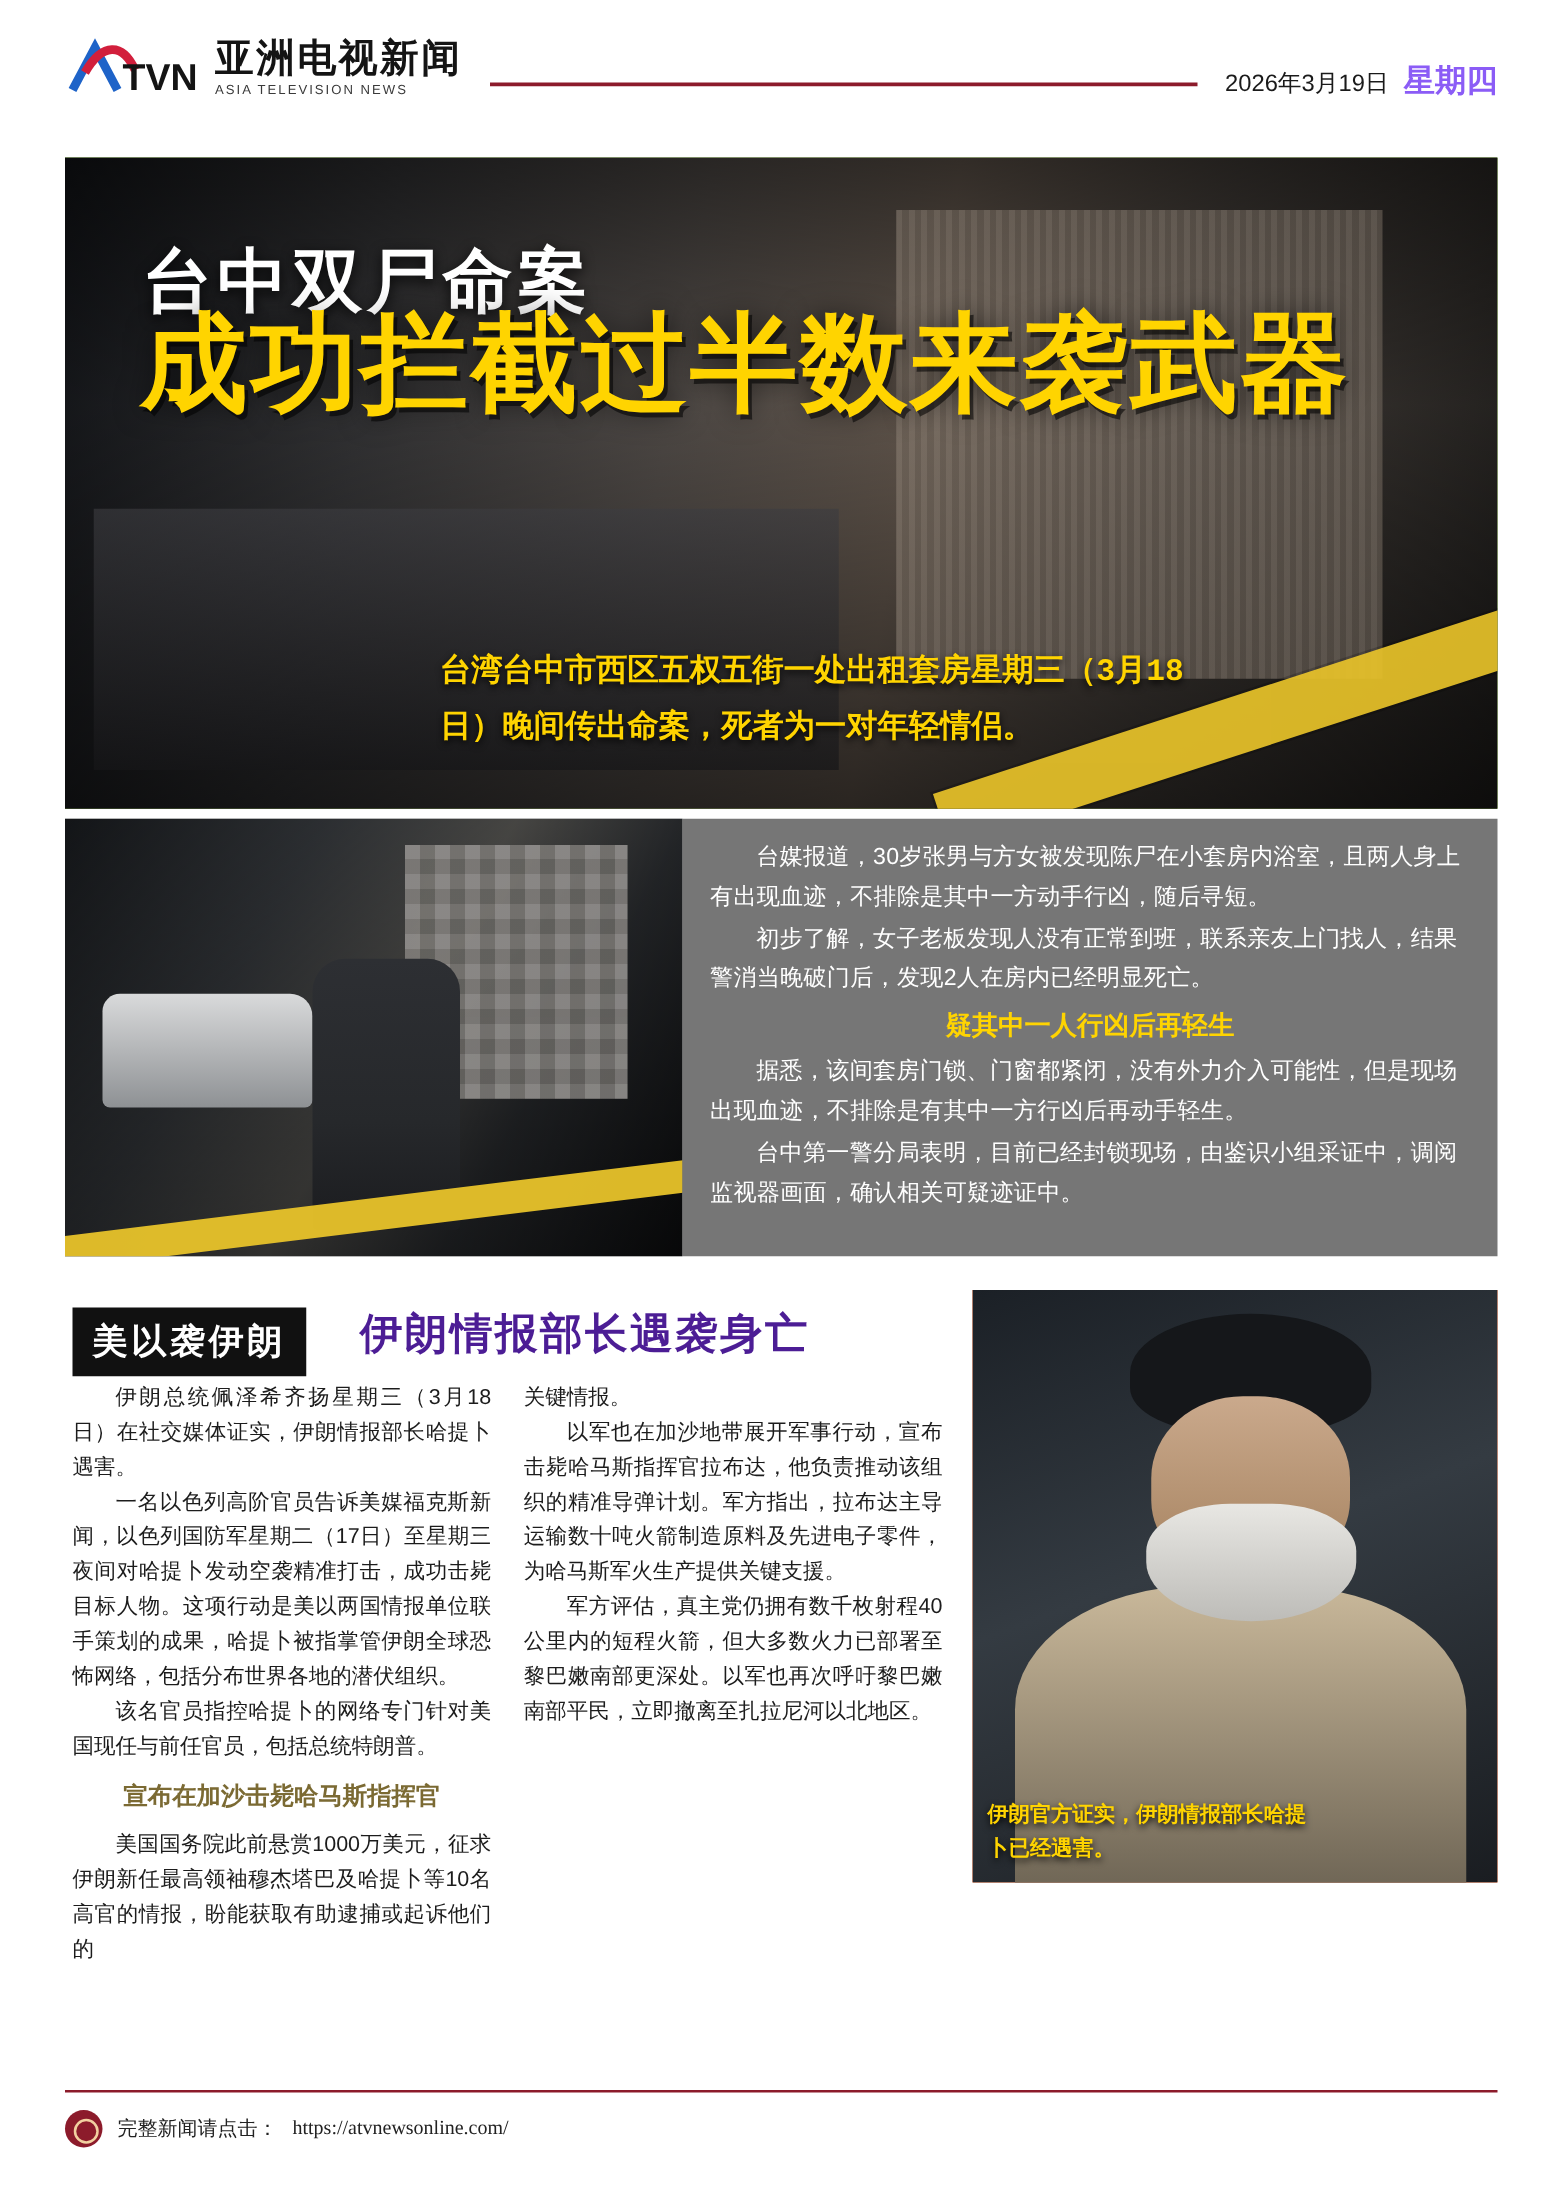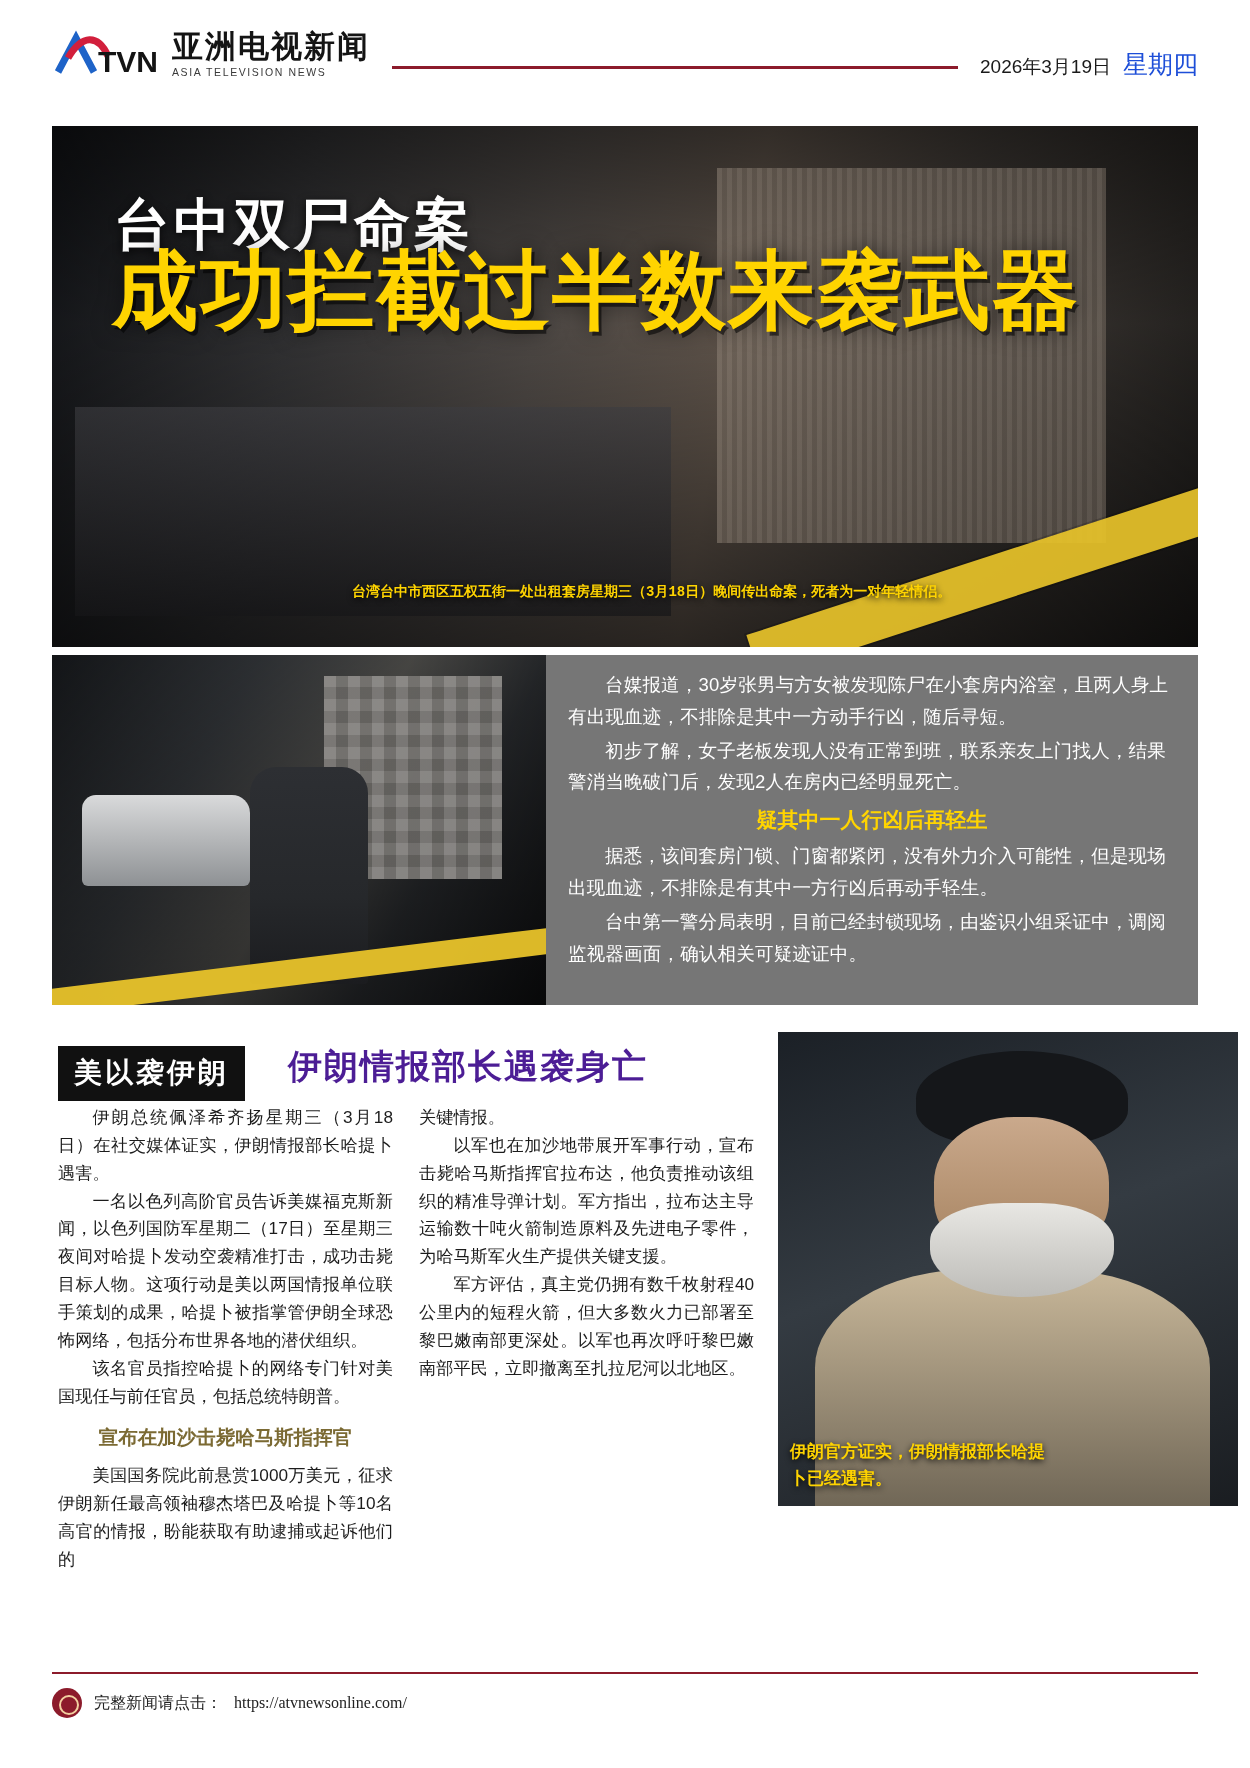--- a/index.html
+++ b/index.html
@@ -47,21 +47,21 @@
     margin: 0 22px;
     margin-top: 26px;
   }
   .date-wrap {
     display: flex;
     align-items: baseline;
     gap: 12px;
     margin-top: 20px;
   }
   .date-main { font-size: 19px; color: #1a1a1a; }
-  .date-day { font-size: 25px; font-weight: normal; color: #1d4ed8; text-align: center; }
+  .date-day { font-size: 25px; font-weight: bold; color: #8b5cf6; text-align: center; }
 
   
   .hero {
     position: absolute;
     left: 52px; top: 126px;
     width: 1146px; height: 521px;
     overflow: hidden;
     background: #4d7c0f;
     font-family: Liberation Mono, monospace;
   }
@@ -114,21 +114,21 @@
     color: #ffd400;
     letter-spacing: 2px;
     line-height: 1;
     text-shadow: 3px 4px 0 rgba(0,0,0,.55), 0 0 22px rgba(0,0,0,.6);
   }
   .hero-caption {
     position: absolute;
     left: 300px; bottom: 42px;
     width: 620px;
     color: #ffd400;
-    font-size: 14px;
+    font-size: 25px;
     font-weight: bold;
     line-height: 1.8;
     text-shadow: 0 2px 6px rgba(0,0,0,.9);
   }
 
   
   .sub-photo {
     position: absolute;
     left: 52px; top: 655px;
     width: 494px; height: 350px;
@@ -230,21 +230,21 @@
     font-weight: bold;
     font-size: 19.5px;
     text-indent: 0;
     text-align: center;
     margin: 12px 0 8px 0;
   }
 
   .portrait {
     position: absolute;
     left: 778px; top: 1032px;
-    width: 460px; height: 474px;
+    width: 420px; height: 474px;
     overflow: hidden;
     background: #c2410c;
   }
   .portrait .pbg {
     position: absolute; inset: 0;
     background: linear-gradient(160deg,#1b2026 0%,#343b42 45%,#1a1d21 100%);
   }
   .portrait .turban {
     position: absolute; left: 30%; top: 4%;
     width: 46%; height: 20%;

